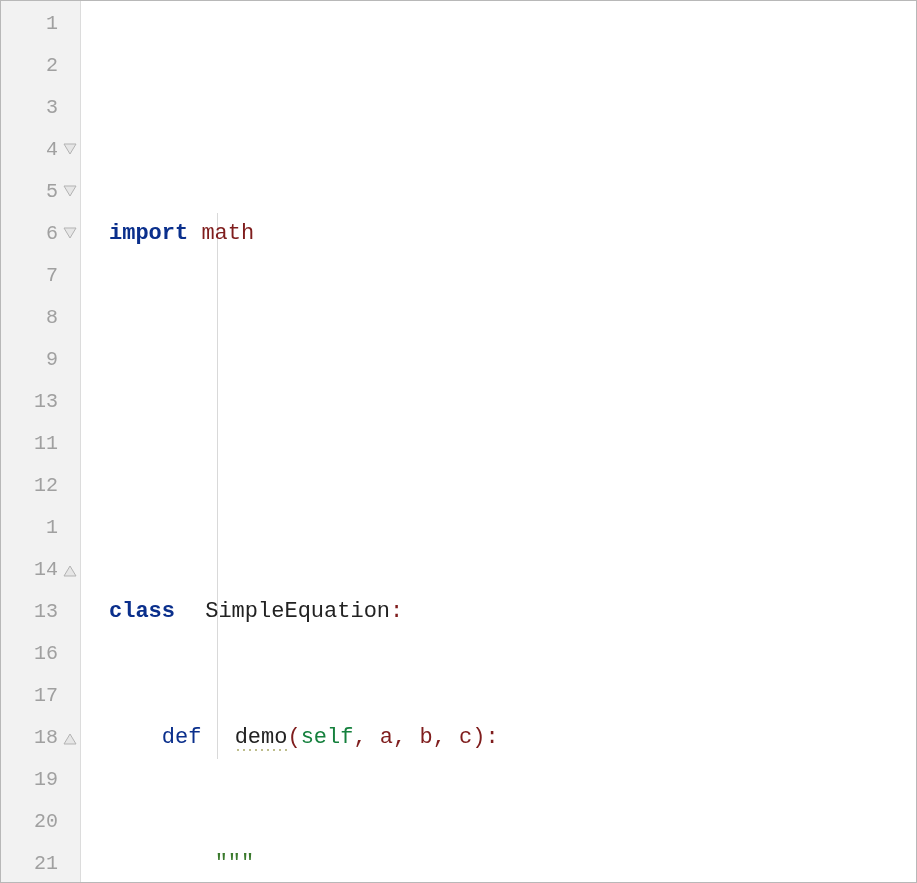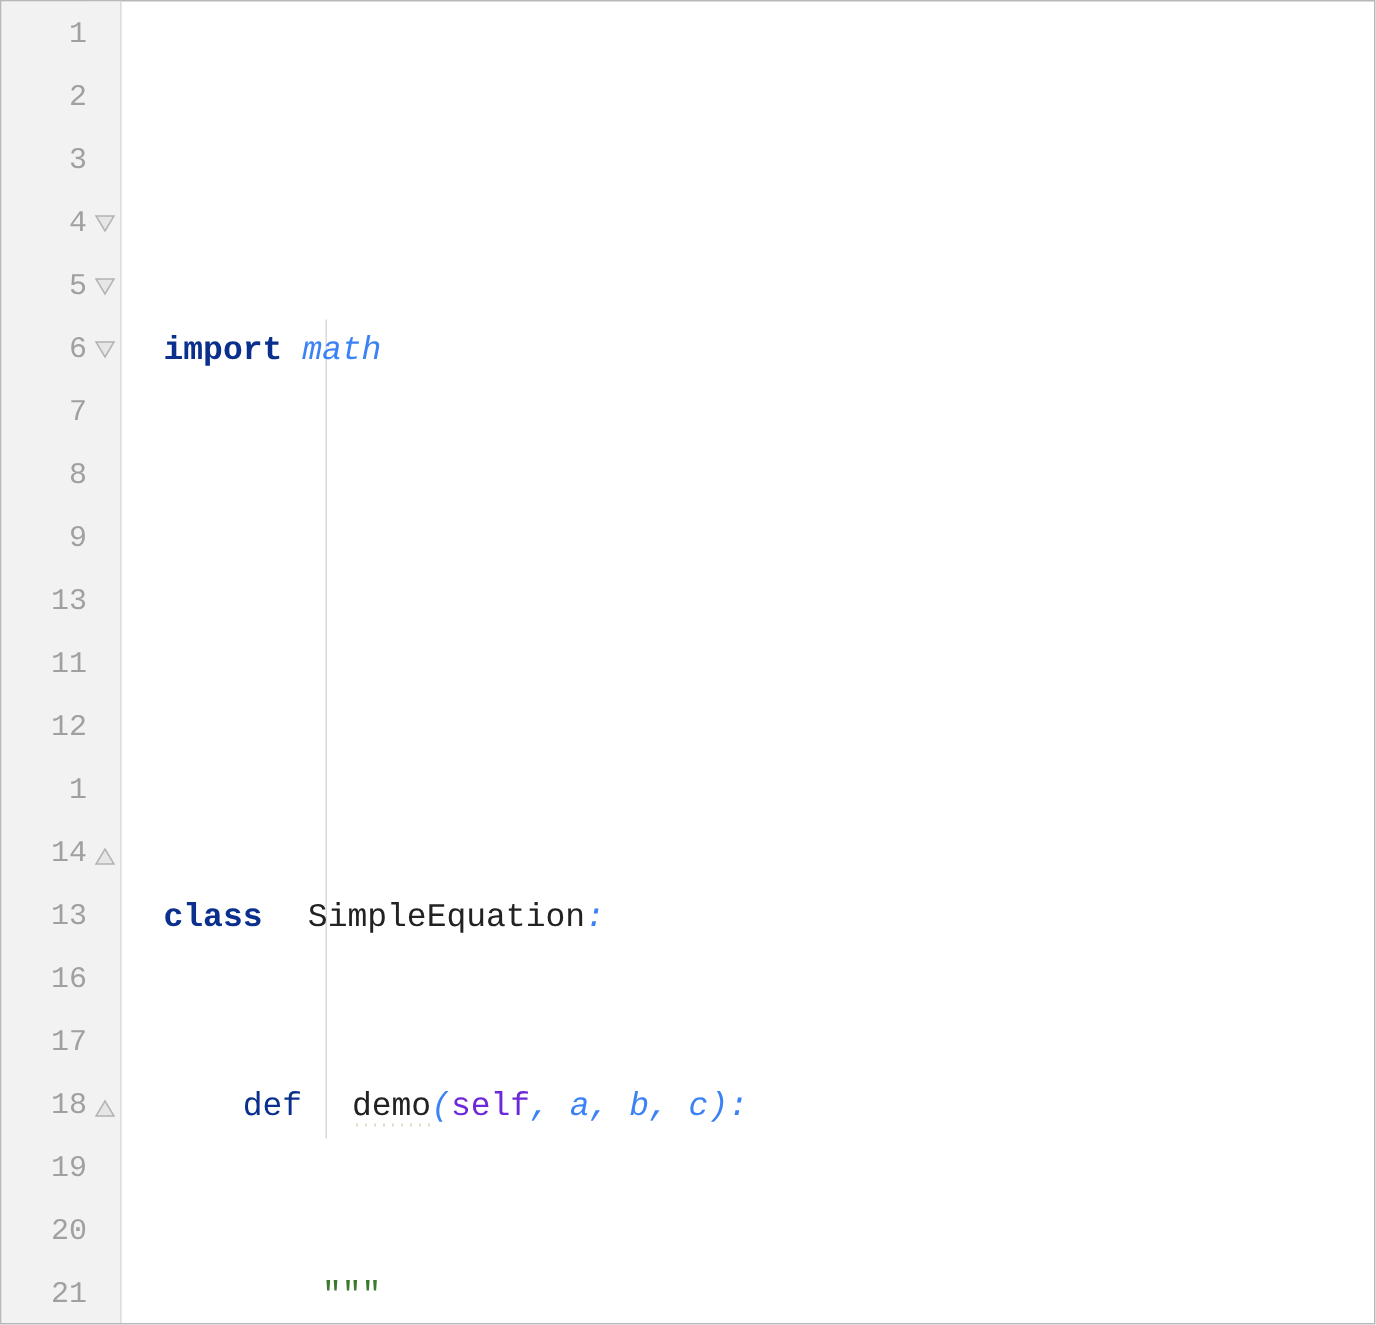--- a/index.html
+++ b/index.html
@@ -55,22 +55,22 @@
   .indent-guide {
     position: absolute;
     top: 0; bottom: 0;
     width: 0;
     border-left: 1.5px solid #d9d9d9;
   }
   .kw   { color: #0a2f8c; font-weight: 600; }
   .def  { color: #0a2f8c; font-weight: 400; }
   .cls  { color: #222; margin-left: 17px; }
   .fn   { color: #222; margin-left: 20px; }
-  .self { color: #6d28d9; }
-  .pl   { color: #3b82f6; font-style: italic; }
+  .self { color: #15803d; }
+  .pl   { color: #7f1d1d; }
   .warn-underline {
     background-image: linear-gradient(90deg, rgba(170,170,170,0.0) 0%, rgba(170,170,170,0.0) 40%, #bdbd8c 40%, #bdbd8c 60%, rgba(170,170,170,0.0) 60%);
     background-repeat: repeat-x;
     background-size: 6px 2px;
     background-position: 0 100%;
     padding-bottom: 1px;
   }
   .quotes { color: #3b7a2d; }
 </style>
 </head>

